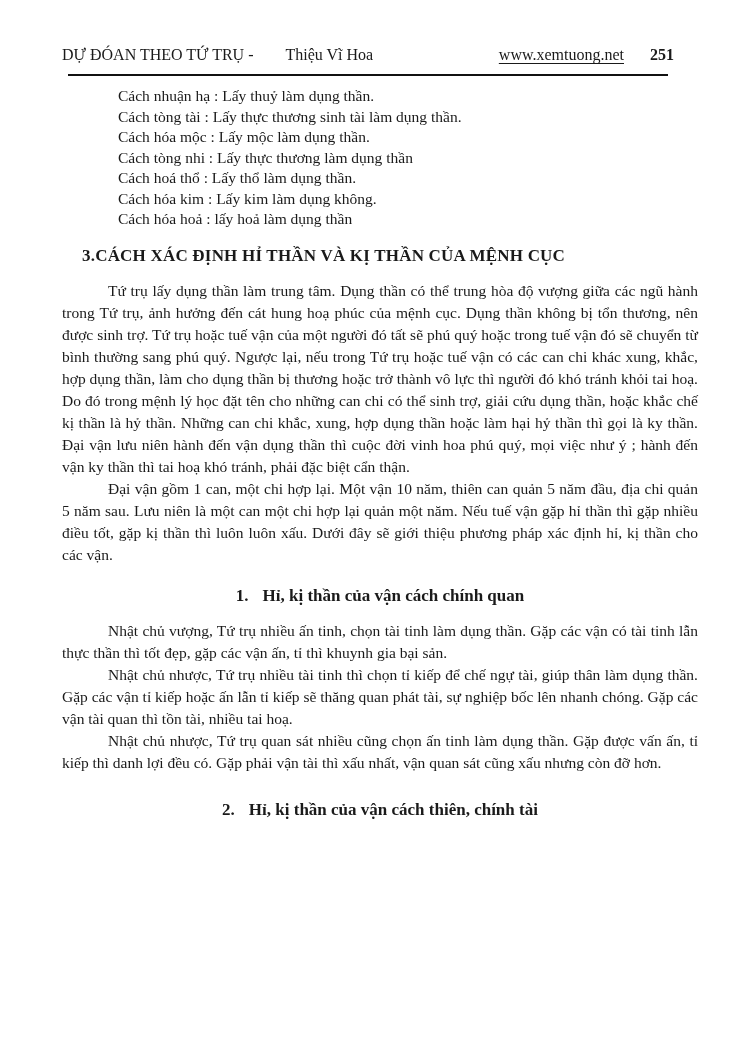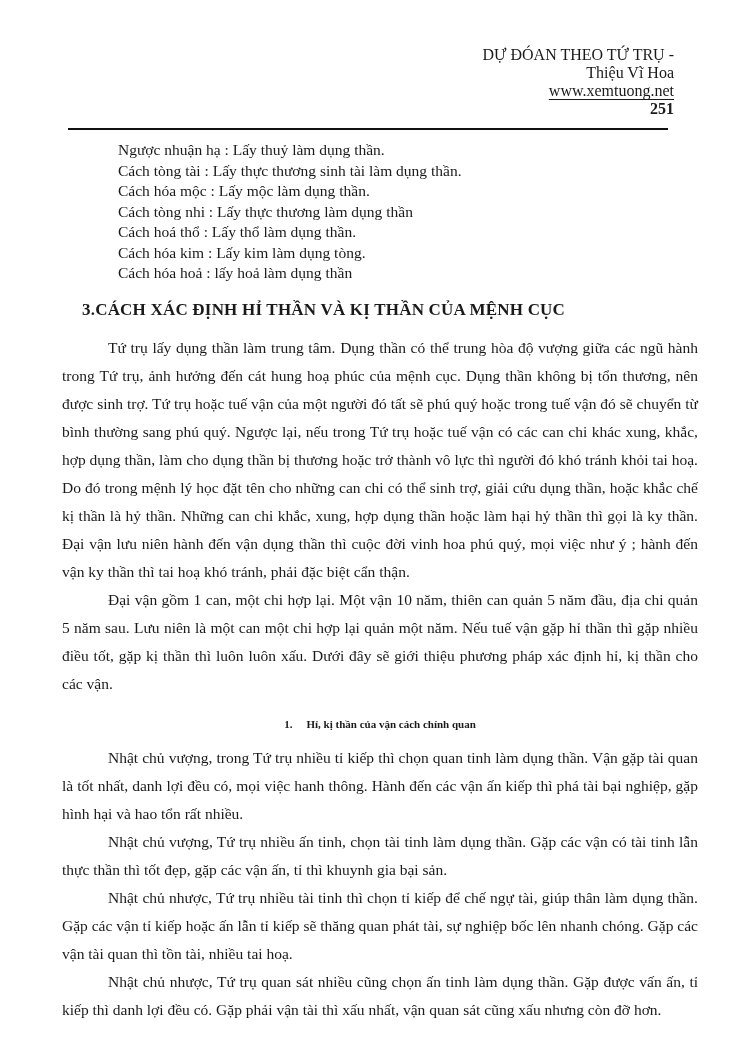--- a/index.html
+++ b/index.html
@@ -16,21 +16,20 @@
     padding: 46px 46px 0 62px;
     font-family: "Liberation Serif", "DejaVu Serif", serif;
     color: #1a1a1a;
     overflow: hidden;
   }
   .header-row {
     display: flex;
     align-items: flex-end;
     font-size: 16px;
     width: 612px;
-    flex-direction: column;
   }
   .header-title { white-space: nowrap; }
   .header-author { white-space: nowrap; margin-left: 32px; }
   .header-spacer { flex: 1 1 auto; }
   .header-site {
     white-space: nowrap;
     text-decoration: underline;
     text-underline-offset: 3px;
     color: #1a1a1a;
     margin-left: 48px;
@@ -51,29 +50,29 @@
   .section-heading {
     margin: 16px 0 0 20px;
     font-size: 17px;
     font-weight: bold;
     letter-spacing: 0.2px;
   }
   .body-block { margin-top: 14px; }
   p.body-para {
     margin: 0;
     font-size: 15.5px;
-    line-height: 28px;
+    line-height: 22px;
     text-align: justify;
     text-indent: 46px;
     width: 636px;
   }
   .subheading {
     width: 636px;
     text-align: center;
-    font-size: 11px;
+    font-size: 17px;
     font-weight: bold;
     margin: 20px 0 14px 0;
   }
   .subheading .sub-num { margin-right: 14px; }
   .subheading-last { margin-top: 26px; }
 </style>
 </head>
 <body>
 
 <div class="page">
@@ -82,41 +81,43 @@
     <span class="header-title">DỰ ĐÓAN THEO TỨ TRỤ -</span>
     <span class="header-author">Thiệu Vĩ  Hoa</span>
     <span class="header-spacer"></span>
     <span class="header-site">www.xemtuong.net</span>
     <span class="header-pagenum">251</span>
   </div>
 
   <hr class="header-rule">
 
   <div class="cach-list">
-    <div class="cach-line">Ngược nhuận hạ :  Lấy thuỷ làm dụng thần.</div>
+    <div class="cach-line">Cách nhuận hạ :  Lấy thuỷ làm dụng thần.</div>
     <div class="cach-line">Cách tòng tài :  Lấy thực thương sinh tài làm dụng thần.</div>
     <div class="cach-line">Cách hóa mộc : Lấy mộc làm dụng thần.</div>
     <div class="cach-line">Cách tòng nhi : Lấy thực thương làm dụng thần</div>
     <div class="cach-line">Cách hoá thổ : Lấy thổ làm dụng thần.</div>
-    <div class="cach-line">Cách hóa kim : Lấy kim làm dụng tòng.</div>
+    <div class="cach-line">Cách hóa kim : Lấy kim làm dụng không.</div>
     <div class="cach-line">Cách hóa hoả : lấy hoả làm dụng thần</div>
   </div>
 
   <h2 class="section-heading">3.CÁCH XÁC ĐỊNH HỈ THẦN VÀ KỊ THẦN CỦA MỆNH CỤC</h2>
 
   <div class="body-block">
     <p class="body-para">Tứ trụ lấy dụng thần làm trung tâm. Dụng thần có thể trung hòa độ vượng giữa các ngũ hành trong Tứ trụ, ảnh hưởng đến cát hung hoạ phúc của mệnh cục. Dụng thần không bị tổn thương, nên được sinh trợ. Tứ trụ hoặc tuế vận của một người đó tất sẽ phú quý hoặc trong tuế vận đó sẽ chuyển từ bình thường sang phú quý. Ngược lại, nếu trong Tứ trụ hoặc tuế vận có các can chi khác xung, khắc, hợp dụng thần, làm cho dụng thần bị thương hoặc trở thành vô lực thì người đó khó tránh khỏi tai hoạ. Do đó trong mệnh lý học đặt tên cho những can chi có thể sinh trợ, giải cứu dụng thần, hoặc khắc chế kị thần là hỷ thần. Những can chi khắc, xung, hợp dụng thần hoặc làm hại hỷ thần thì gọi là ky thần. Đại vận lưu niên hành đến vận dụng thần thì cuộc đời vinh hoa phú quý, mọi việc như ý ; hành đến vận ky thần thì tai hoạ khó tránh, phải đặc biệt cẩn thận.</p>
     <p class="body-para">Đại vận gồm 1 can, một chi hợp lại. Một vận 10 năm, thiên can quản 5 năm đầu, địa chi quản 5 năm sau. Lưu niên là một can một chi hợp lại quản một năm. Nếu tuế vận gặp hỉ thần thì gặp nhiều điều tốt, gặp kị thần thì luôn luôn xấu. Dưới đây sẽ giới thiệu phương pháp xác định hỉ, kị thần cho các vận.</p>
   </div>
 
   <div class="subheading">
     <span class="sub-num">1.</span><span>Hỉ, kị thần của vận cách chính quan</span>
   </div>
 
   <div>
-    <p class="body-para">Nhật chủ vượng, trong Tứ trụ nhiều tỉ kiếp thì chọn quan tinh làm dụng thần. Vận gặp tài quan là tốt nhất, danh lợi đều có, mọi việc hanh thông. Hành đến các vận ấn kiếp thì phá tài bại nghiệp, gặp hình hại và hao tổn rất nhiều.</p>
     <p class="body-para">Nhật chủ vượng, Tứ trụ nhiều ấn tinh, chọn tài tinh làm dụng thần. Gặp các vận có tài tinh lẫn thực thần thì tốt đẹp, gặp các vận ấn, tỉ thì khuynh gia bại sản.</p>
     <p class="body-para">Nhật chủ nhược, Tứ trụ nhiều tài tinh thì chọn tỉ kiếp để chế ngự tài, giúp thân làm dụng thần. Gặp các vận tỉ kiếp hoặc ấn lẫn tỉ kiếp sẽ thăng quan phát tài, sự nghiệp bốc lên nhanh chóng. Gặp các vận tài quan thì tồn tài, nhiều tai hoạ.</p>
     <p class="body-para">Nhật chủ nhược, Tứ trụ quan sát nhiều cũng chọn ấn tinh làm dụng thần. Gặp được vấn ấn, tỉ kiếp thì danh lợi đều có. Gặp phải vận tài thì xấu nhất, vận quan sát cũng xấu nhưng còn đỡ hơn.</p>
   </div>
 
+  <div class="subheading subheading-last">
+    <span class="sub-num">2.</span><span>Hỉ, kị thần của vận cách thiên, chính tài</span>
+  </div>
 
 </div>
 
 </body></html>

